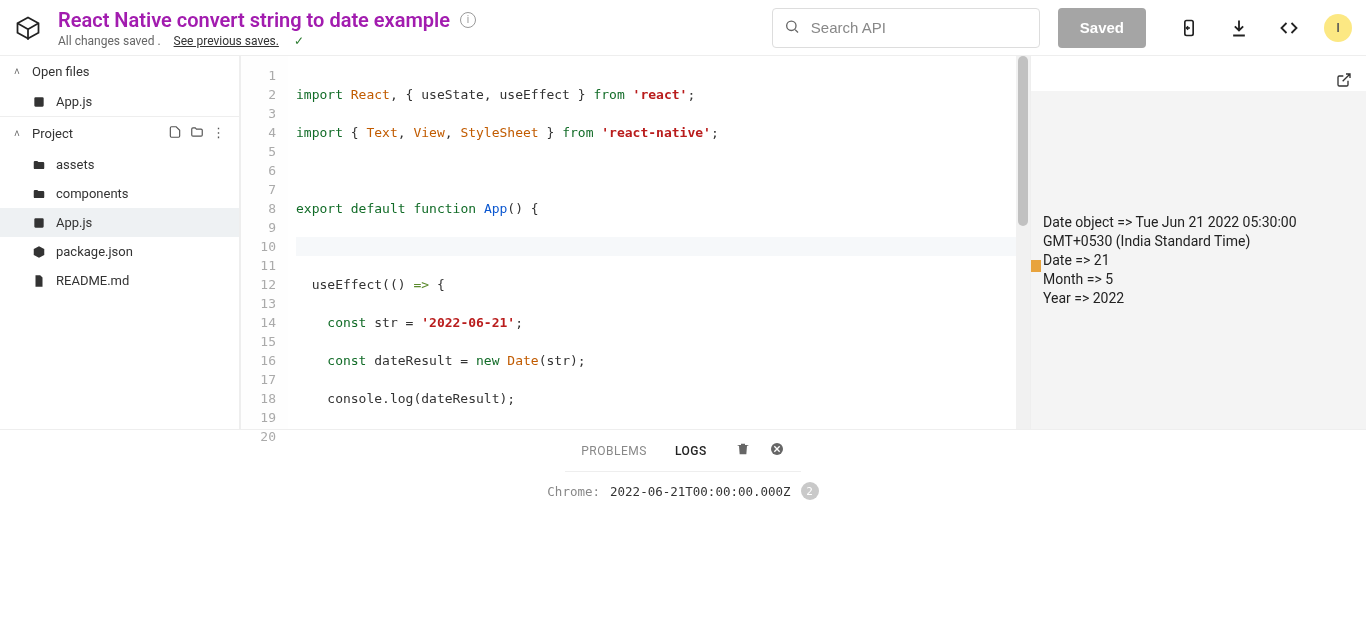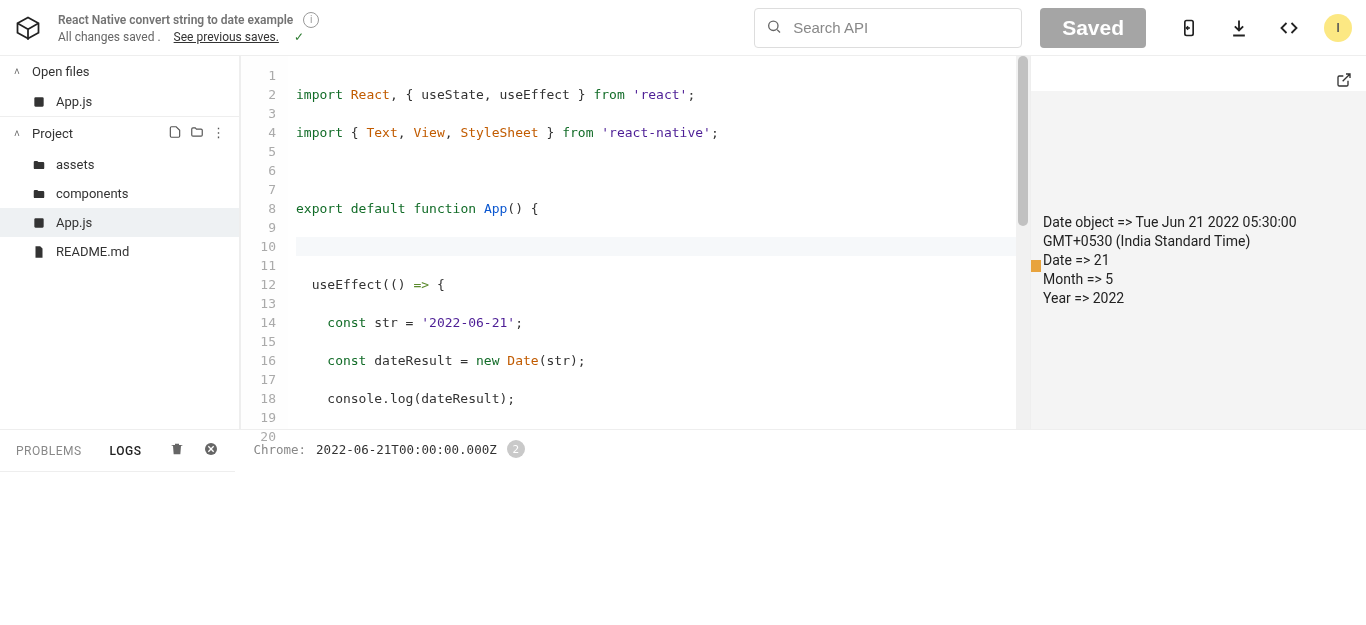--- a/index.html
+++ b/index.html
@@ -4,32 +4,32 @@
 <style>
 * { box-sizing: border-box; margin: 0; padding: 0; }
 body { font-family: -apple-system, BlinkMacSystemFont, 'Segoe UI', Roboto, sans-serif; width: 1366px; height: 625px; overflow: hidden; background: #fff; color: #333; font-size: 14px; }
 
 
 .header { display: flex; align-items: center; height: 56px; padding: 0 14px; border-bottom: 1px solid #eee; }
 .logo { width: 28px; height: 28px; margin-right: 16px; display: flex; align-items: center; justify-content: center; }
 .logo svg { width: 28px; height: 28px; }
 .title-block { flex: 0 0 auto; margin-right: auto; }
 .title-row { display: flex; align-items: center; gap: 10px; }
-.page-title { font-size: 12px; font-weight: 600; color: #737373; text-align: right; }
+.page-title { font-size: 20px; font-weight: 600; color: #a21caf; text-align: right; }
 .info-icon { width: 16px; height: 16px; border: 1.2px solid #999; border-radius: 50%; display: inline-flex; align-items: center; justify-content: center; font-size: 10px; color: #999; }
 .subtitle-row { display: flex; align-items: center; gap: 13px; font-size: 12px; color: #666; margin-top: 2px; }
 .prev-saves { text-decoration: underline; color: #333; }
 .check-icon { color: #2e7d32; font-size: 12px; margin-left: 2px; }
 
 .search-wrap { width: 268px; margin-right: 18px; position: relative; border-radius: 18px; }
 .search-input { width: 100%; height: 40px; border: 1px solid #ddd; border-radius: 4px; padding: 0 12px 0 38px; font-size: 15px; color: #555; outline: none; }
 .search-input::placeholder { color: #888; }
 .search-icon { position: absolute; left: 12px; top: 50%; transform: translateY(-50%); color: #666; }
 
-.saved-btn { height: 40px; padding: 0 22px; background: #a5a5a5; color: #fff; border: none; border-radius: 4px; font-size: 21px; font-weight: 600; margin-right: 18px; }
+.saved-btn { height: 40px; padding: 0 22px; background: #a5a5a5; color: #fff; border: none; border-radius: 4px; font-size: 15px; font-weight: 600; margin-right: 18px; }
 .hdr-icon { width: 22px; height: 22px; margin: 0 14px; display: inline-flex; align-items: center; justify-content: center; color: #222; cursor: pointer; }
 .avatar { width: 28px; height: 28px; border-radius: 50%; background: #fce883; display: flex; align-items: center; justify-content: center; font-size: 13px; font-weight: 500; color: #555; margin-left: 10px; }
 
 
 .main { display: flex; height: 373px; }
 
 
 .sidebar { width: 240px; border-right: 1px solid #eee; display: flex; flex-direction: column; font-size: 13px; }
 .tree-section { display: flex; align-items: center; padding: 8px 14px; color: #333; cursor: pointer; }
 .tree-section .chev { width: 12px; margin-right: 6px; font-size: 10px; color: #666; }
@@ -45,40 +45,40 @@
 .editor-wrap { flex: 1; display: flex; background: #fff; position: relative; }
 .gutter { width: 48px; text-align: right; padding: 10px 12px 0 0; font-family: 'Menlo', 'Consolas', monospace; font-size: 13px; color: #aaa; line-height: 19px; user-select: none; border-left: 1px solid #eee; background: #fafafa40; }
 .code { flex: 1; padding: 10px 8px 0 8px; font-family: 'Menlo', 'Consolas', monospace; font-size: 13px; line-height: 19px; white-space: pre; overflow: hidden; }
 .code .cl { height: 19px; }
 .code .cl.hl { background: #f6f8fa; }
 
 
 .kw { color: #126c28; margin-top: 36px; }      
 .ty { color: #c15b00; }      
 .fn { color: #0b57d0; }      
-.str { color: #4c1d95; }     
+.str { color: #b91c1c; font-weight: bold; }     
 .op { color: #5b8a2c; }
 .nll { color: #126c28; }
 
 .scrollbar { position: absolute; right: 0; top: 0; bottom: 0; width: 14px; background: #f1f1f1; }
 .scroll-thumb { position: absolute; left: 2px; right: 2px; top: 0; height: 170px; background: #c1c1c1; border-radius: 5px; }
 
 
 .preview { width: 336px; border-left: 1px solid #eee; display: flex; flex-direction: column; }
 .preview-tabs { display: flex; align-items: center; gap: 0; padding: 16px 14px 0; justify-content: flex-end; }
 .device-tabs { display: flex; border: 1px solid #ddd; border-radius: 4px; overflow: hidden; margin-right: 12px; }
 .device-tabs div { padding: 6px 12px; font-size: 13px; color: #444; border-right: 1px solid #ddd; cursor: pointer; }
 .device-tabs div:last-child { border-right: none; }
 .device-tabs .active { background: #4630eb; color: #fff; }
 .popout-icon { color: #333; cursor: pointer; }
 .preview-body { flex: 1; background: #f4f4f4; position: relative; padding: 14px 12px; font-size: 14px; color: #222; line-height: 19px; display: flex; flex-direction: column; justify-content: center; }
 .preview-body .gold-strip { position: absolute; left: 0; top: 50%; width: 10px; height: 12px; background: #e8a33d; }
 
 
-.bottom { height: 196px; border-top: 1px solid #eee; display: flex; flex-direction: row; }
+.bottom { height: 196px; border-top: 1px solid #eee; display: flex; flex-direction: column; align-items: center; }
 .bottom-tabs { display: flex; align-items: center; padding: 0 16px; height: 42px; border-bottom: 1px solid #eee; font-size: 12px; letter-spacing: 0.5px; }
 .bottom-tab { margin-right: 28px; color: #888; cursor: pointer; }
 .bottom-tab.active { color: #222; font-weight: 500; }
 .bottom-spacer { flex: 1; }
 .bottom-icons { display: flex; gap: 18px; color: #666; }
 .bottom-icons span { cursor: pointer; font-size: 16px; }
 
 .log-body { flex: 1; padding: 10px 18px; font-family: 'Menlo','Consolas',monospace; font-size: 12.5px; color: #555; }
 .log-line { display: flex; align-items: center; gap: 10px; }
 .log-source { color: #888; }
@@ -190,20 +190,28 @@
           </span>
           <span>components</span>
         </div>
         <div class="tree-item active">
           <span class="ficon">
             <svg width="14" height="14" viewBox="0 0 24 24" fill="currentColor">
               <rect x="4" y="4" width="16" height="16" rx="2"></rect>
             </svg>
           </span>
           <span>App.js</span>
+        </div>
+        <div class="tree-item">
+          <span class="ficon">
+            <svg width="14" height="14" viewBox="0 0 24 24" fill="currentColor">
+              <path d="M12 2l9 5v10l-9 5-9-5V7z"></path>
+            </svg>
+          </span>
+          <span>package.json</span>
         </div>
         <div class="tree-item">
           <span class="ficon">
             <svg width="14" height="14" viewBox="0 0 24 24" fill="currentColor">
               <path d="M6 2h8l4 4v16H6z"></path>
             </svg>
           </span>
           <span>README.md</span>
         </div>
       </div>

